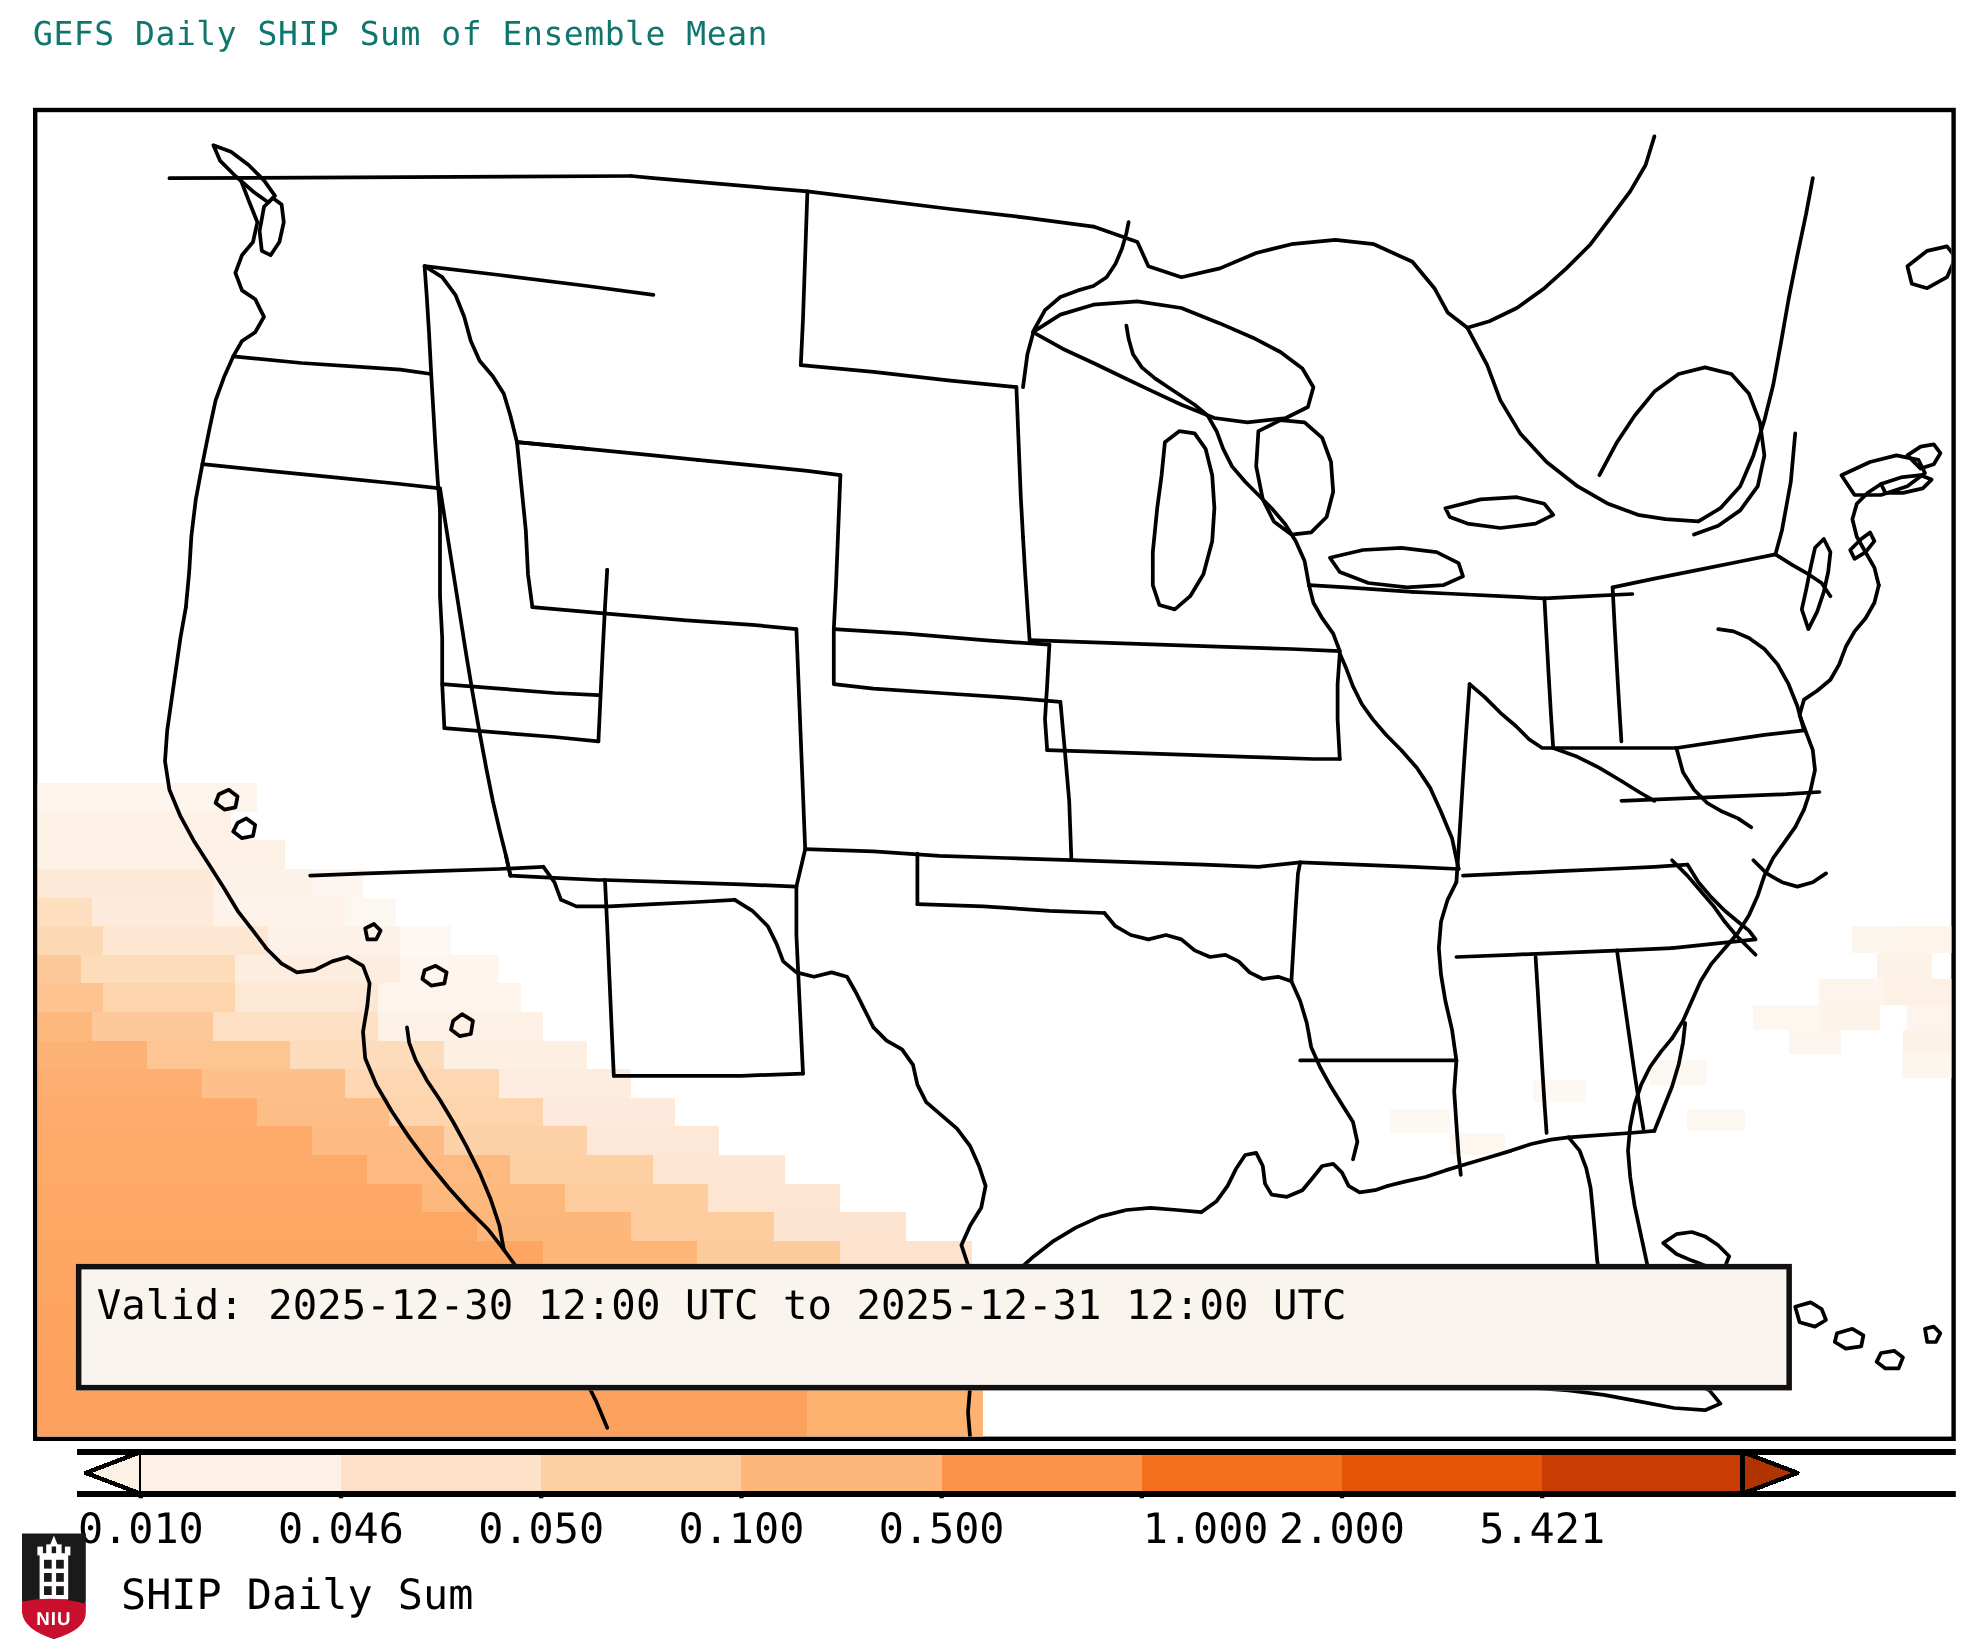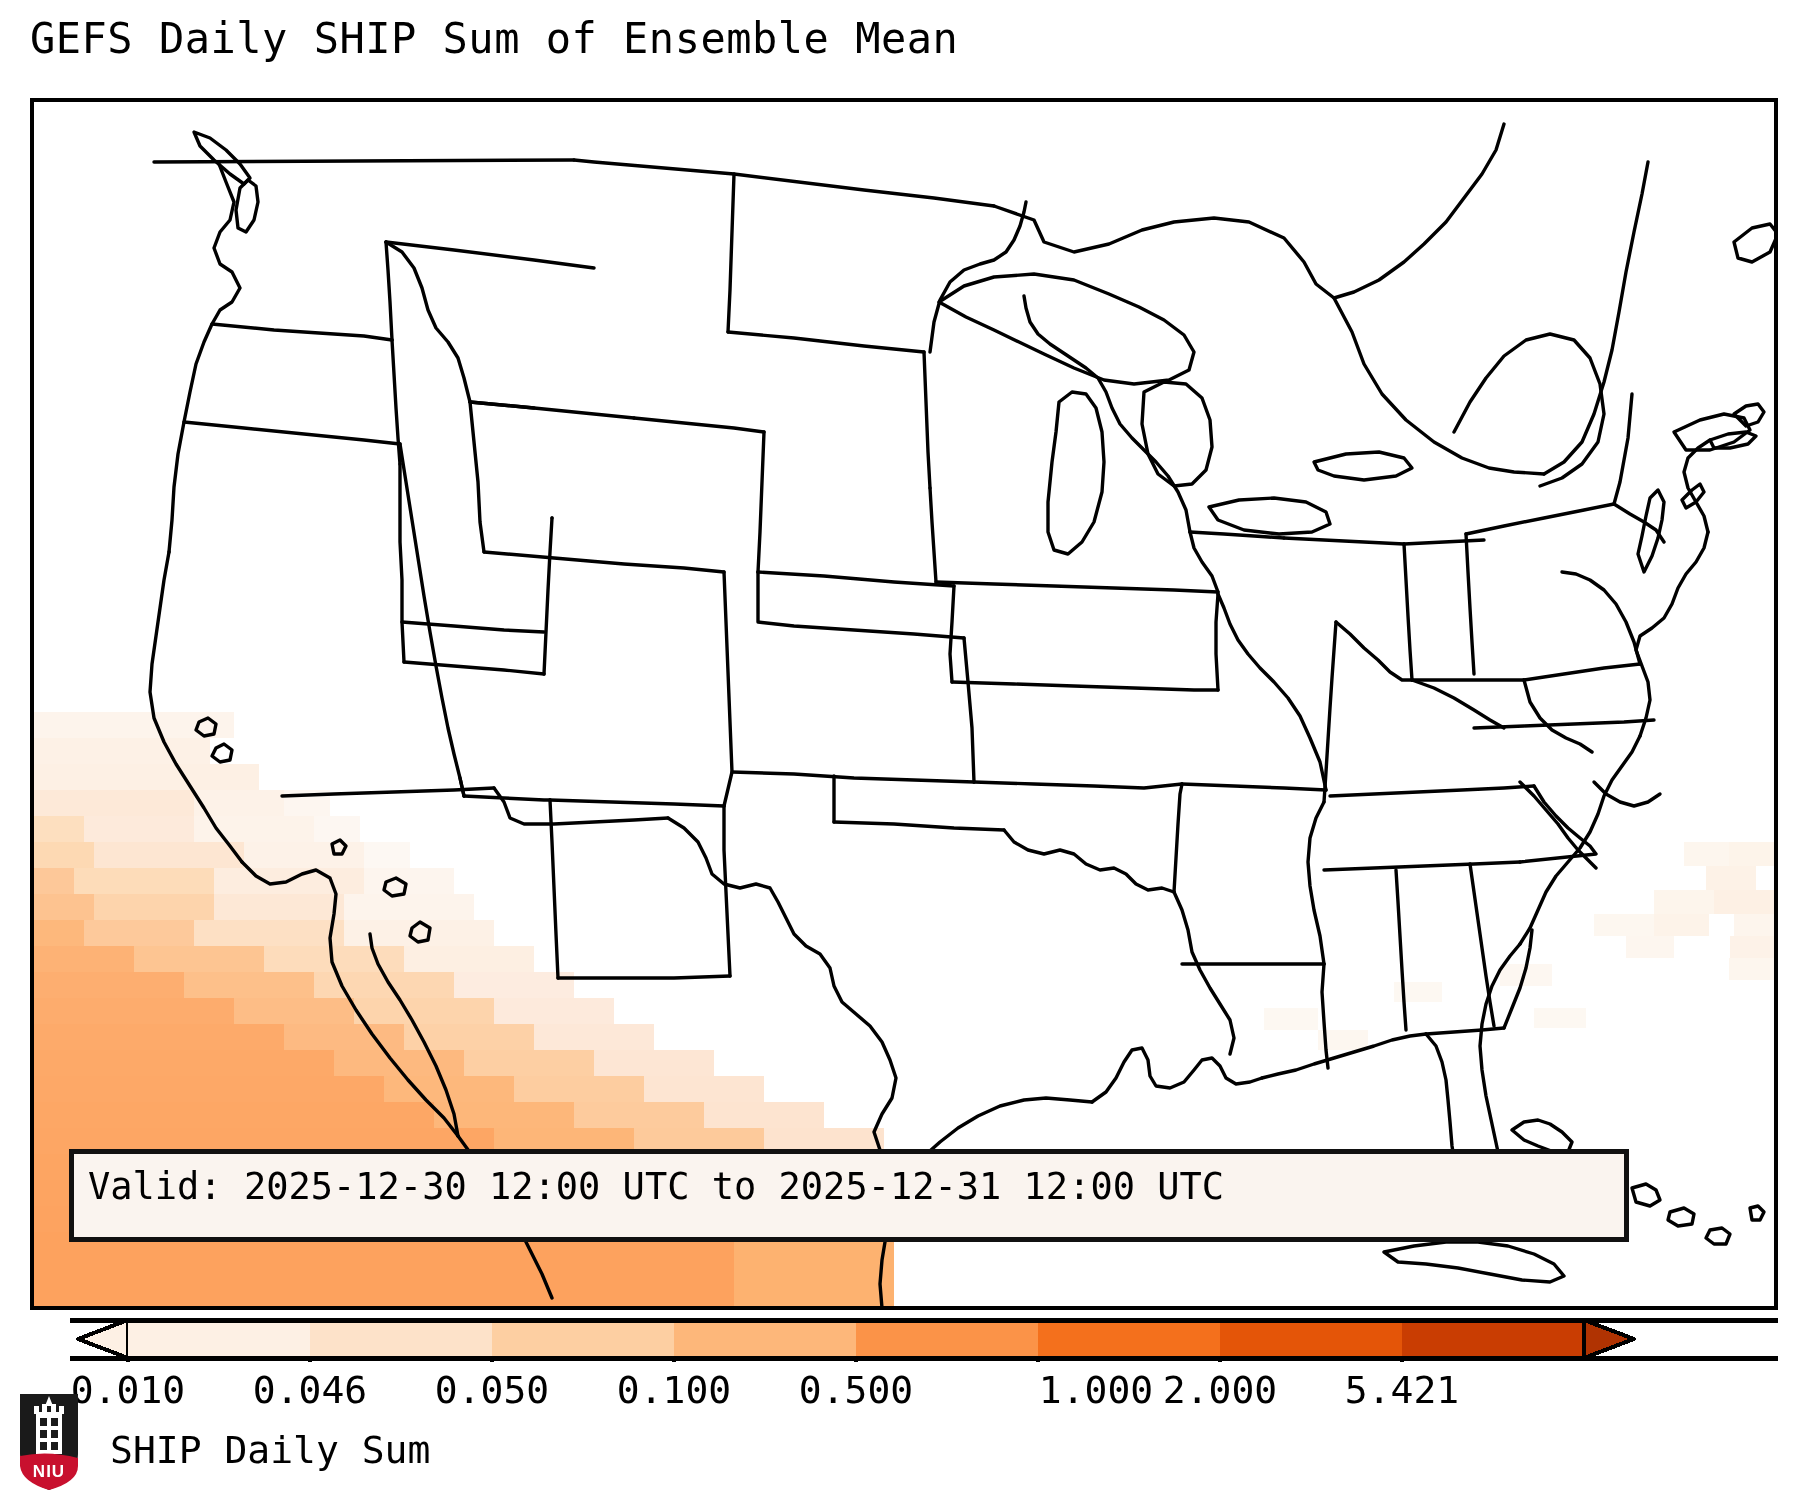--- a/index.html
+++ b/index.html
@@ -1,35 +1,35 @@
 <!DOCTYPE html>
 <html><head>
 <meta charset="utf-8">
 <style>
   html,body{margin:0;padding:0;background:#ffffff;}
   body{width:1803px;height:1500px;position:relative;overflow:hidden;
        font-family:"DejaVu Sans Mono","Liberation Mono",monospace;}
 
   #title{
     position:absolute;left:30px;top:14px;
-    font-size:42px;letter-spacing:0.5px;color:#000000;white-space:nowrap;
+    font-size:30px;letter-spacing:0.5px;color:#0f766e;white-space:nowrap;
   }
 
   
   #map-panel{
     position:absolute;left:30px;top:98px;width:1748px;height:1212px;
     border:4px solid #000;box-sizing:border-box;background:#fff;overflow:hidden;
   }
   #map-inner{position:absolute;left:0;top:0;width:100%;height:100%;}
   #data-layer{position:absolute;left:0;top:0;width:100%;height:100%;}
   #geo-layer{position:absolute;left:0;top:0;width:100%;height:100%;}
 
   
   #info-box{
-    position:absolute;left:35px;top:1047px;width:1560px;height:93px;
+    position:absolute;left:35px;top:1047px;width:1560px;height:115px;
     background:#faf4ef;border:5px solid #111;box-sizing:border-box;
     padding:6px 14px 0 14px;
   }
   .info-line{
     font-size:37px;line-height:53px;color:#000;white-space:pre;letter-spacing:0px;
   }
 
   
   #cbar-wrap{position:absolute;left:30px;top:1316px;width:1748px;height:46px;}
   #cbar-svg{display:block;}

